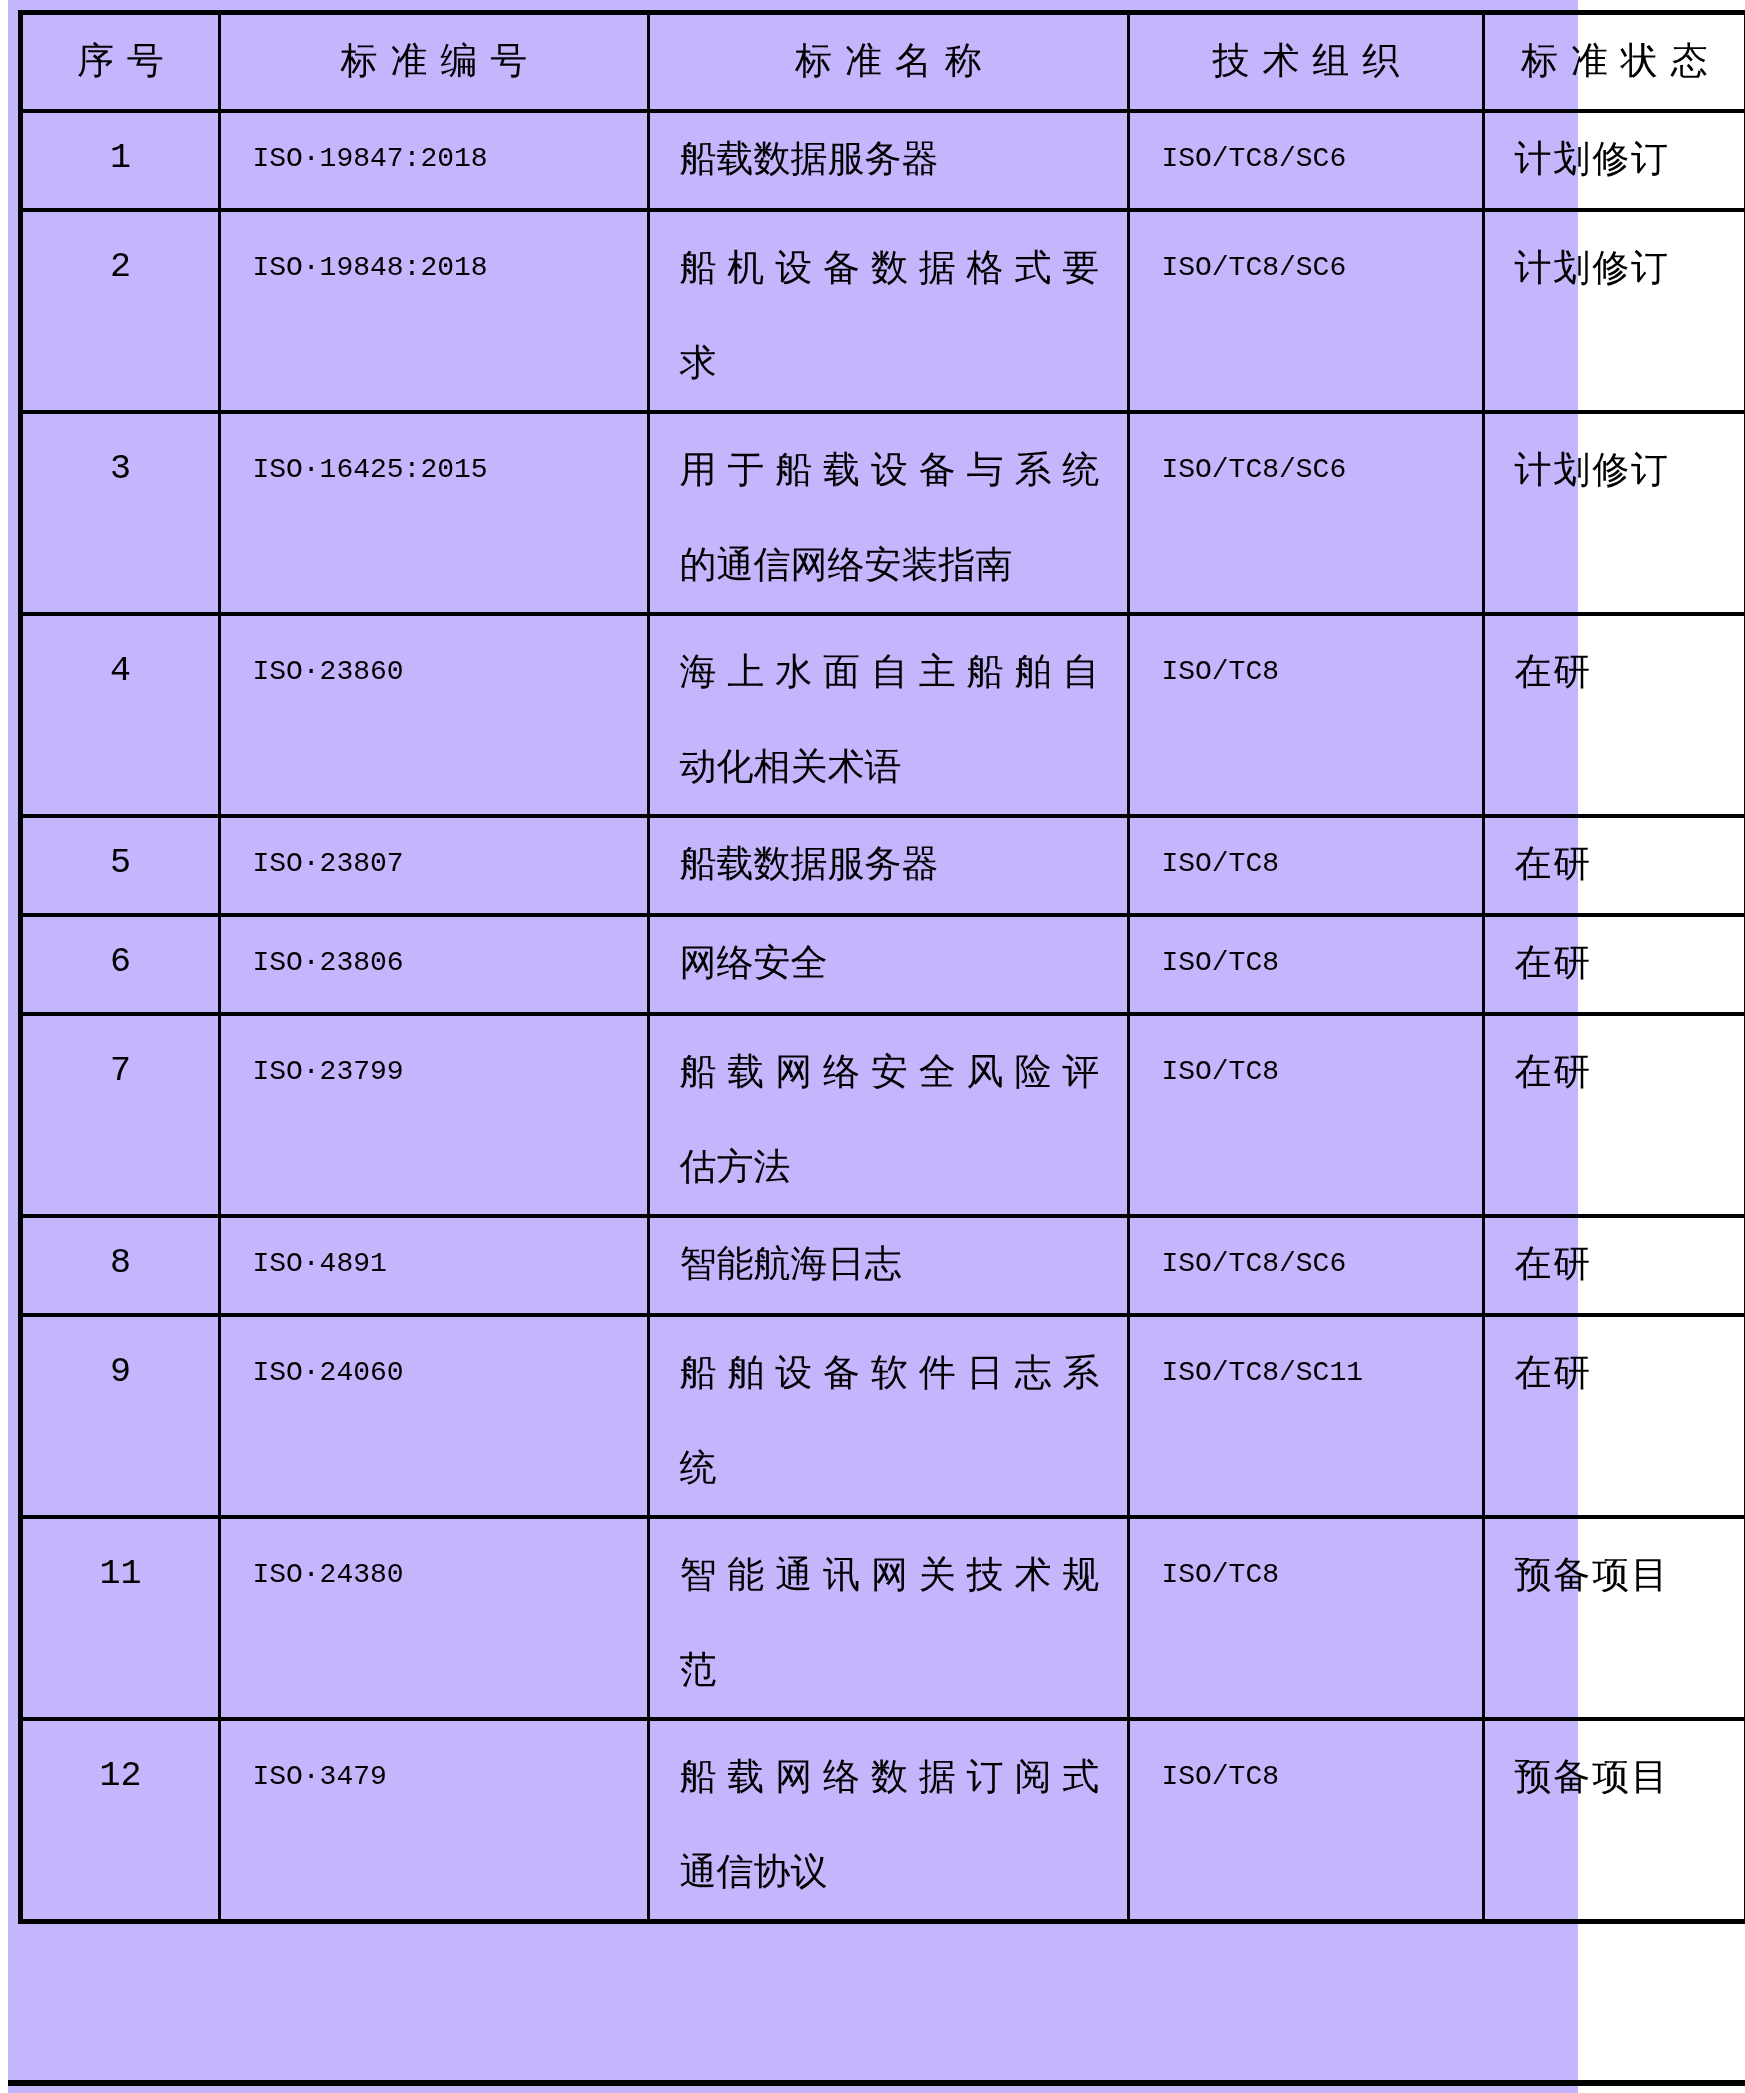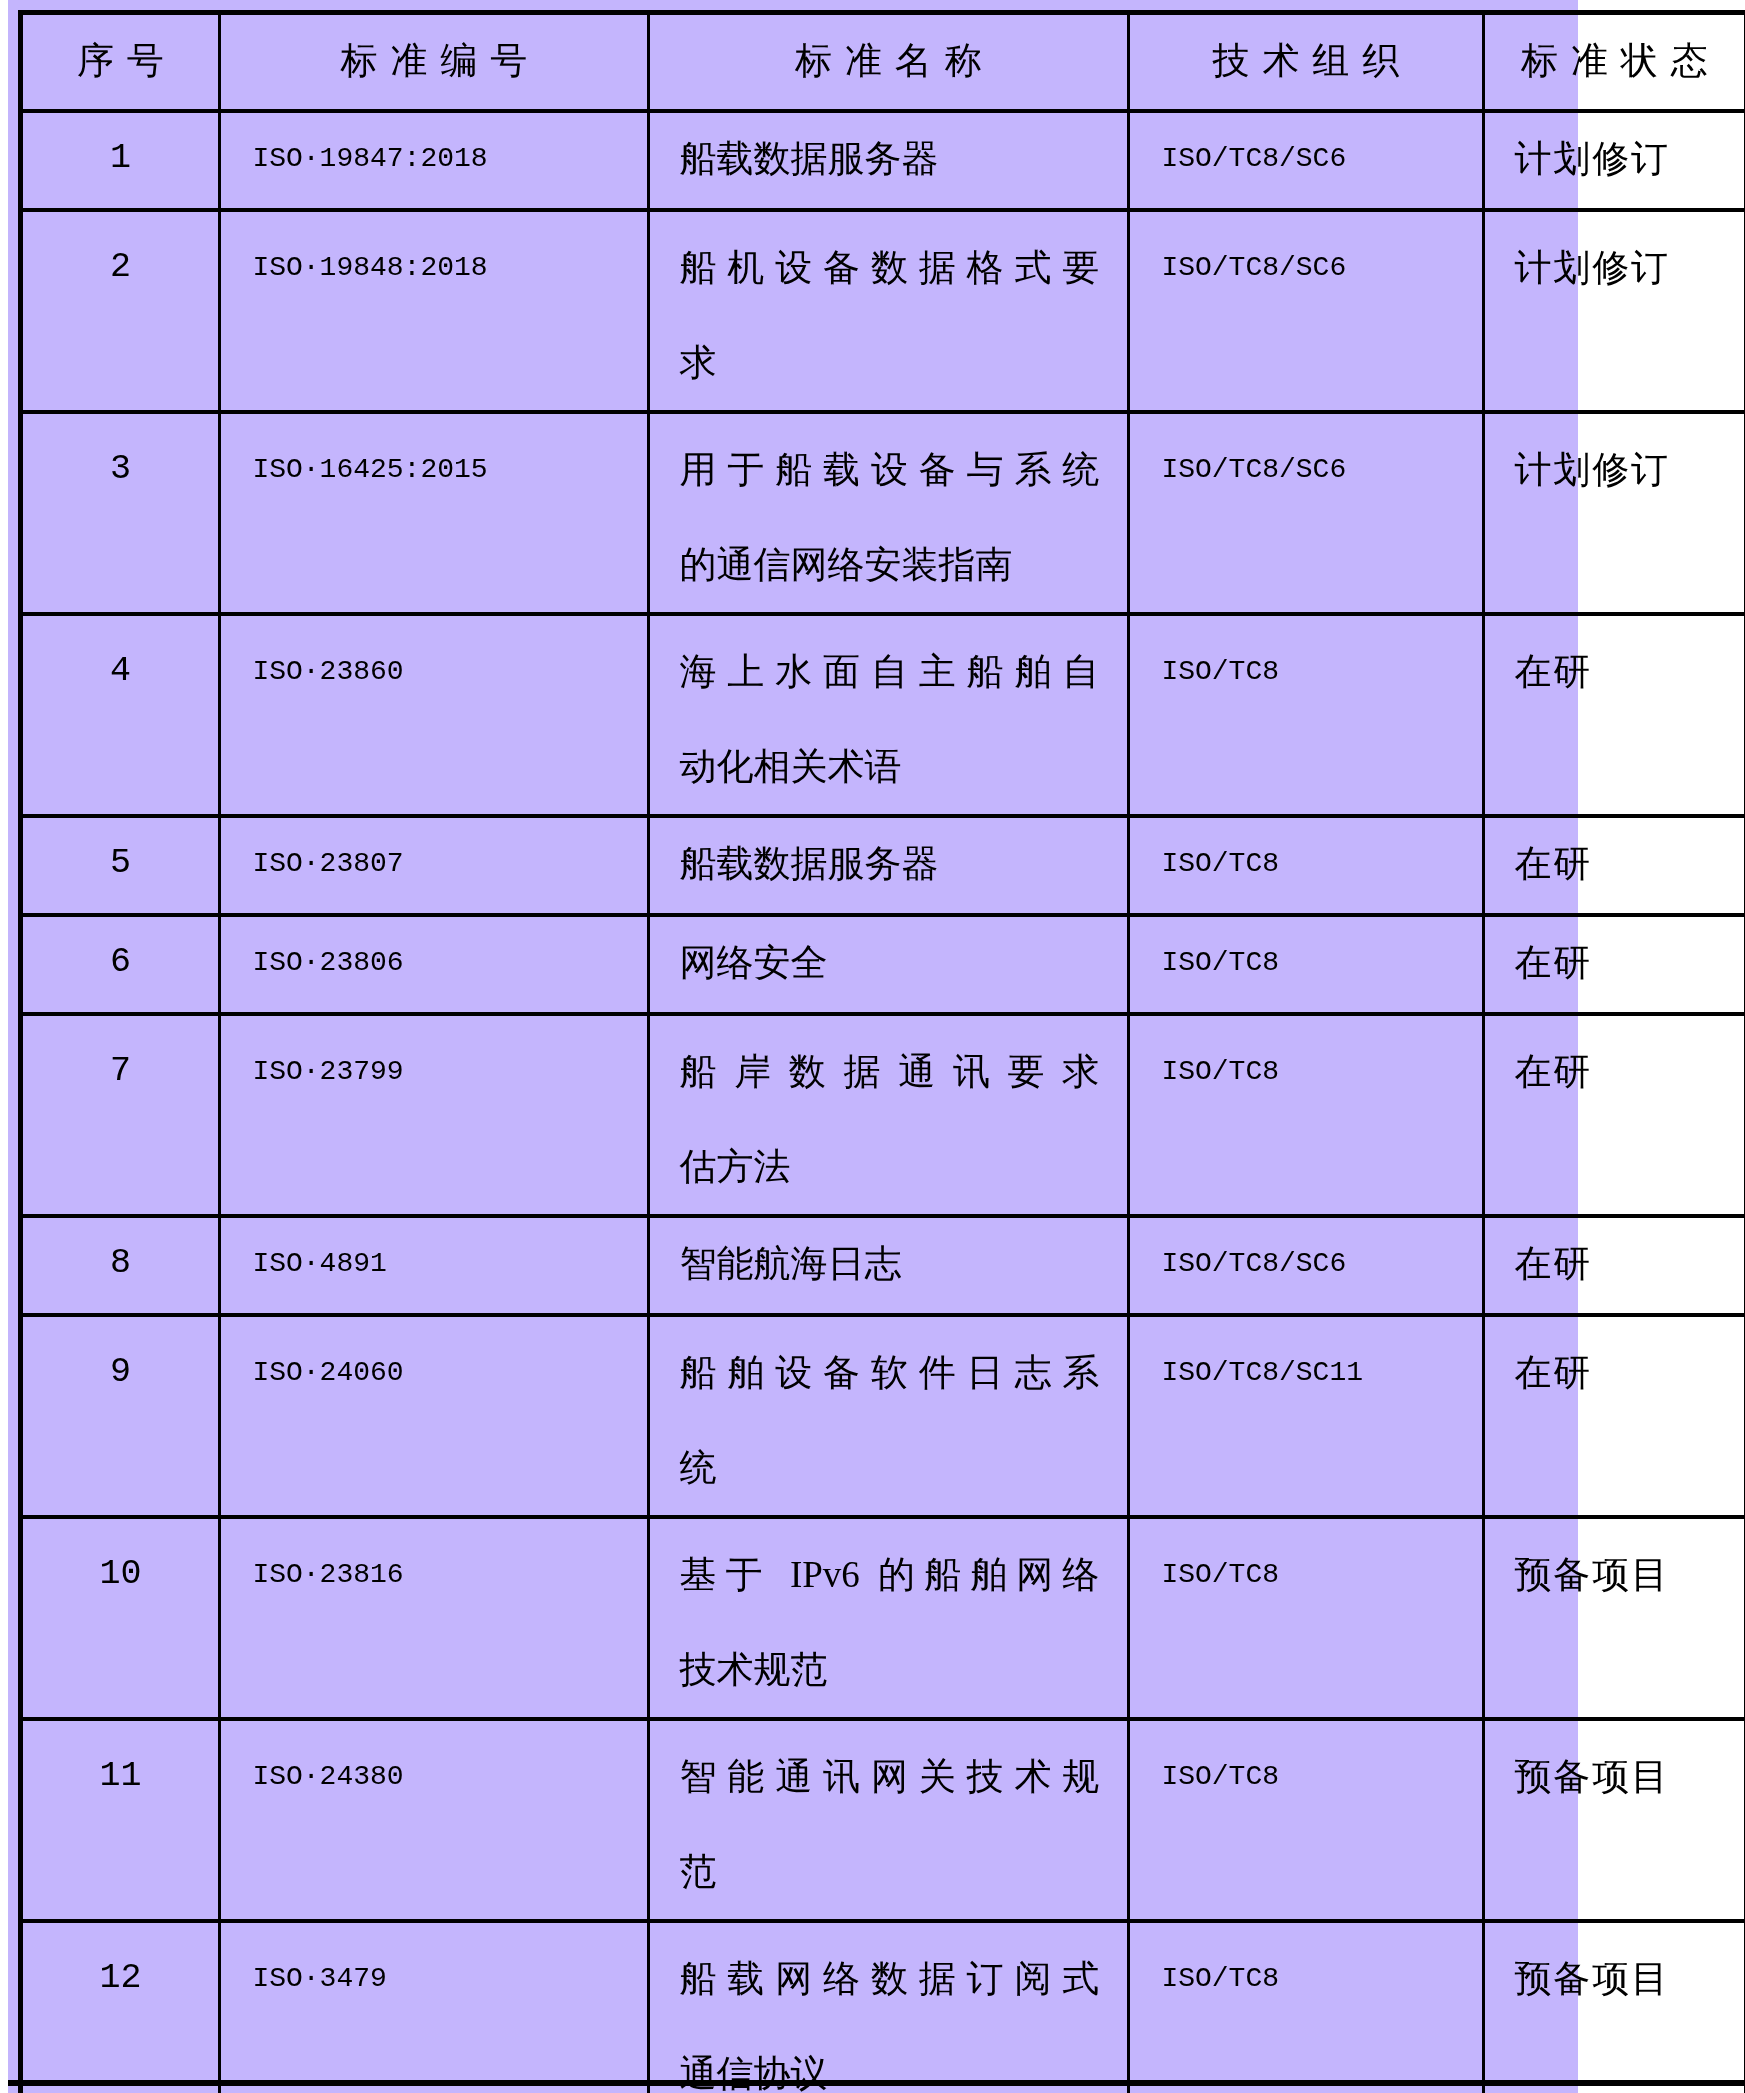--- a/index.html
+++ b/index.html
@@ -172,21 +172,21 @@
           <td class="name">
             <span class="name-line">网络安全</span>
           </td>
           <td class="mono">ISO/TC8</td>
           <td class="status">在研</td>
         </tr>
         <tr class="tall">
           <td class="idx">7</td>
           <td class="mono">ISO·23799</td>
           <td class="name">
-            <span class="name-line justify">船岸数据通讯要求</span>
+            <span class="name-line justify">船载网络安全风险评</span>
             <span class="name-line">估方法</span>
           </td>
           <td class="mono">ISO/TC8</td>
           <td class="status">在研</td>
         </tr>
         <tr class="single">
           <td class="idx">8</td>
           <td class="mono">ISO·4891</td>
           <td class="name">
             <span class="name-line">智能航海日志</span>
@@ -196,30 +196,20 @@
         </tr>
         <tr class="tall">
           <td class="idx">9</td>
           <td class="mono">ISO·24060</td>
           <td class="name">
             <span class="name-line justify">船舶设备软件日志系</span>
             <span class="name-line">统</span>
           </td>
           <td class="mono">ISO/TC8/SC11</td>
           <td class="status">在研</td>
-        </tr>
-        <tr class="tall">
-          <td class="idx">10</td>
-          <td class="mono">ISO·23816</td>
-          <td class="name">
-            <span class="name-line justify">基于 IPv6 的船舶网络</span>
-            <span class="name-line">技术规范</span>
-          </td>
-          <td class="mono">ISO/TC8</td>
-          <td class="status">预备项目</td>
         </tr>
         <tr class="tall">
           <td class="idx">11</td>
           <td class="mono">ISO·24380</td>
           <td class="name">
             <span class="name-line justify">智能通讯网关技术规</span>
             <span class="name-line">范</span>
           </td>
           <td class="mono">ISO/TC8</td>
           <td class="status">预备项目</td>

